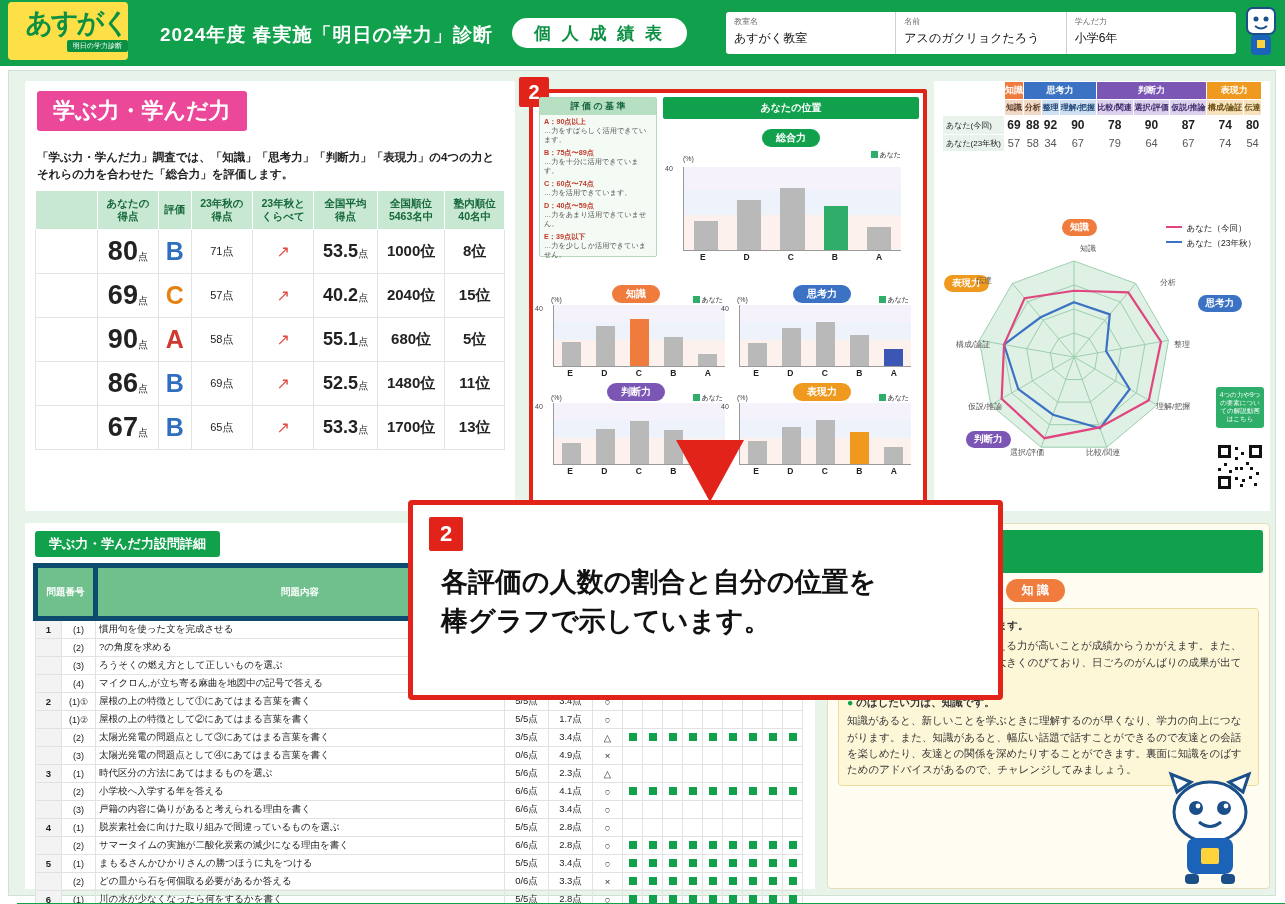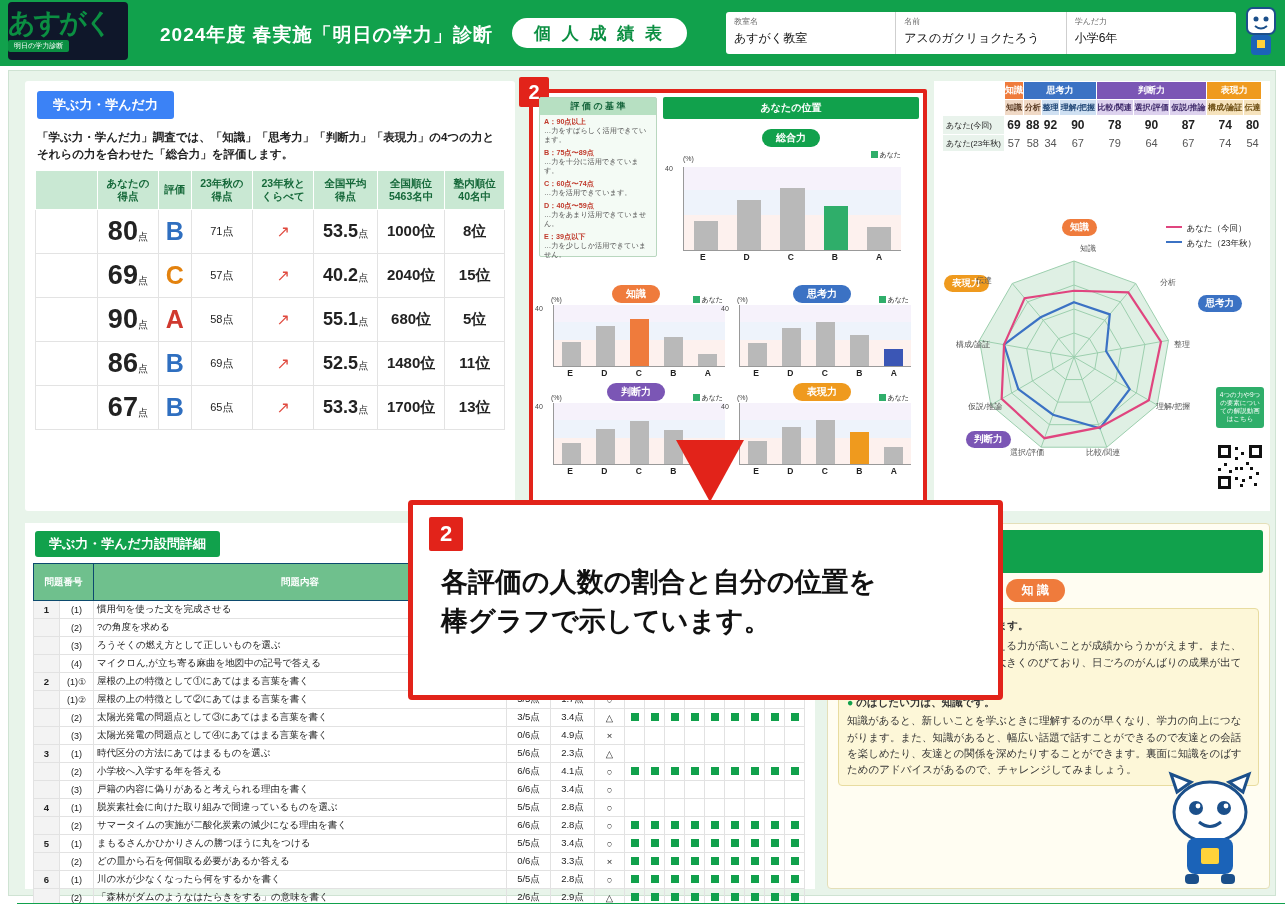--- a/index.html
+++ b/index.html
@@ -13,22 +13,22 @@
     color:#222;
   }
 
   
   .header {
     position:absolute; left:0; top:0; width:1285px; height:66px;
     background:#11a14c;
   }
   .logo-box {
     position:absolute; left:8px; top:2px; width:120px; height:58px;
-    background:#0f172a; border-radius:4px;
-    display:flex; flex-direction:column; align-items:flex-start; justify-content:center;
+    background:#fde047; border-radius:4px;
+    display:flex; flex-direction:column; align-items:flex-end; justify-content:center;
   }
   .logo-main {
     font-size:27px; font-weight:bold; color:#0b8f42; letter-spacing:-2px;
     line-height:1;
   }
   .logo-sub { font-size:7px; color:#fff; background:#0b8f42; margin-top:3px; padding:1px 6px; border-radius:2px;}
   .hdr-title {
     position:absolute; left:160px; top:22px;
     color:#fff; font-size:19px; font-weight:bold; letter-spacing:1px;
   }
@@ -57,23 +57,23 @@
     position:absolute; left:8px; top:4px; width:1268px; height:826px;
     background:#e8f4ea; border:1px solid #cfe3d3;
   }
 
   
   .panel-left {
     position:absolute; left:16px; top:10px; width:490px; height:430px;
     background:#fff; border-radius:3px;
   }
   .title-bar {
-    background:#3b82f6; color:#fff; font-weight:bold;
+    background:#ec4899; color:#fff; font-weight:bold;
     display:inline-block; padding:5px 16px; border-radius:3px;
-    font-size:13px; margin:10px 0 0 12px;
+    font-size:22px; margin:10px 0 8px 12px;
   }
   .lead {
     font-size:11.5px; line-height:1.5; margin:10px 12px 6px 12px; color:#222; font-weight:bold;
   }
   table.scores { border-collapse:collapse; margin:0 10px; width:470px; font-size:11px; }
   table.scores th {
     background:#c9e8d3; color:#16693a; font-size:10.5px; font-weight:bold;
     border:1px solid #fff; padding:6px 2px; text-align:center; line-height:1.25;
   }
   table.scores th.rowhead-blank { background:#c9e8d3; width:62px;}
@@ -182,21 +182,21 @@
   
   .panel-q {
     position:absolute; left:16px; top:452px; width:790px; height:366px; background:#fff;
   }
   .q-title {
     background:#11a14c; color:#fff; font-weight:bold; display:inline-block;
     padding:4px 14px; border-radius:3px; font-size:13px; margin:8px 0 6px 10px;
   }
   table.qt { border-collapse:collapse; font-size:9.5px; margin-left:8px; width:772px; }
   table.qt th {
-    background:#6fc08d; color:#fff; font-size:9.5px; padding:5px 2px; border:1px solid #0c4a6e;
+    background:#6fc08d; color:#fff; font-size:9.5px; padding:11px 2px; border:5px solid #0c4a6e;
   }
   table.qt td { border:1px solid #e2e2e2; padding:2px 3px; height:15px; }
   table.qt td.no { text-align:center; width:26px; background:#f3f3f3; font-weight:bold;}
   table.qt td.sub { text-align:center; width:34px; font-size:9px;}
   table.qt td.cnt { text-align:center; width:44px;}
   table.qt td.avg { text-align:center; width:44px;}
   table.qt td.res { text-align:center; width:30px;}
   table.qt td.sq { text-align:center; width:20px; }
   .sq-mark { display:inline-block; width:8px; height:8px; background:#11a14c;}
 

